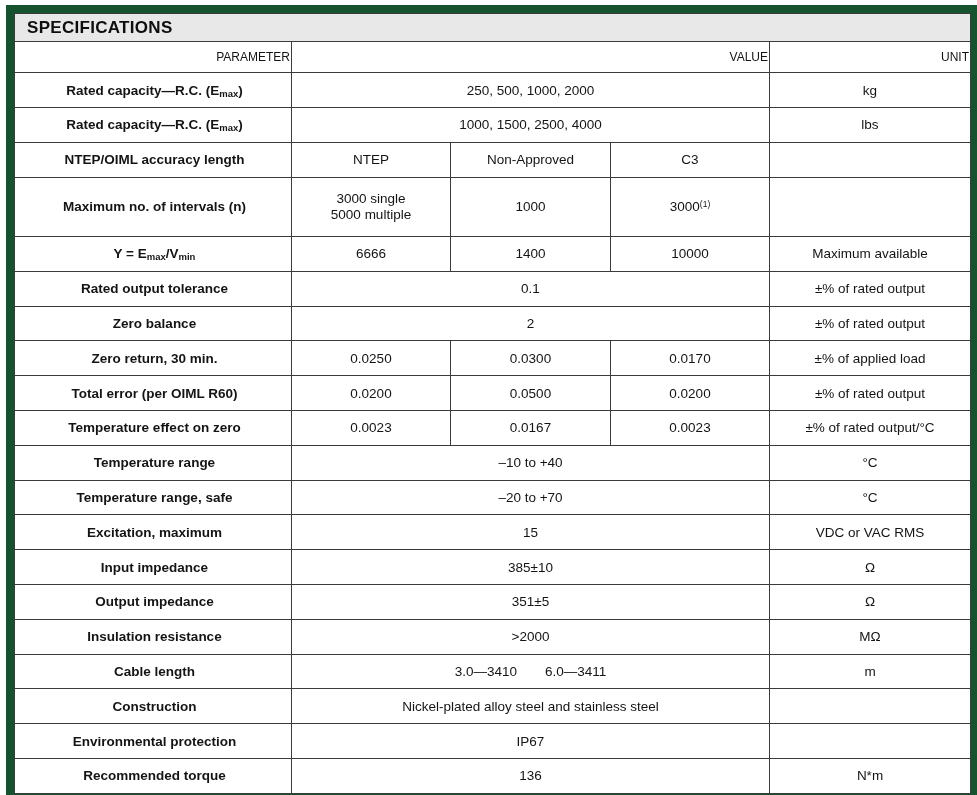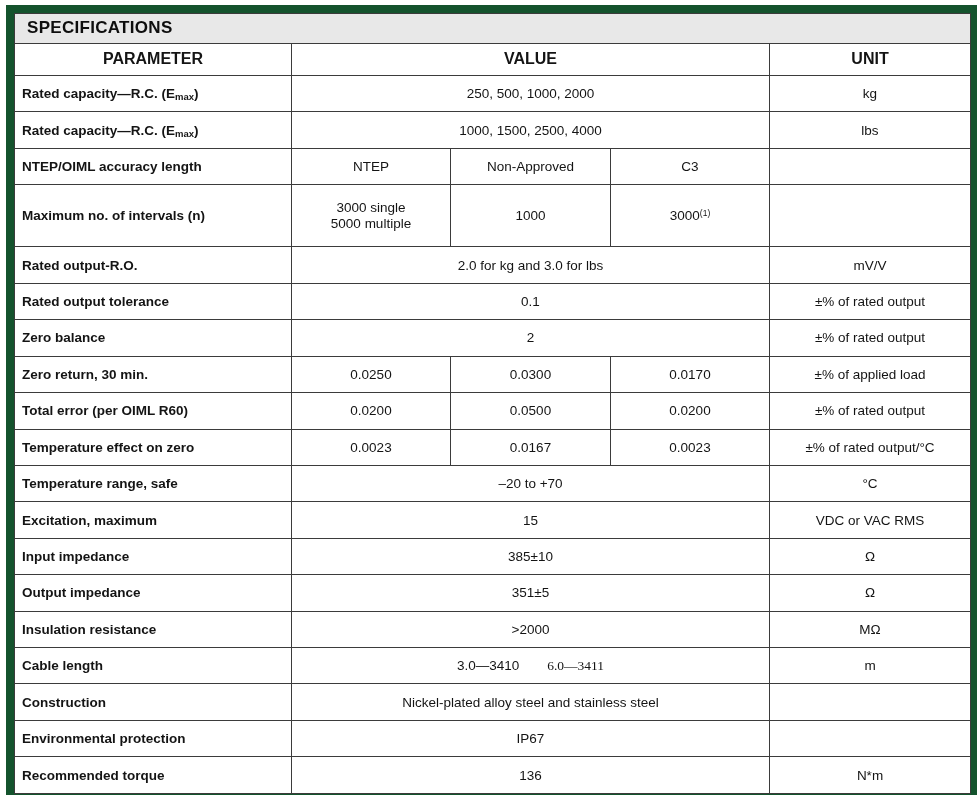--- a/index.html
+++ b/index.html
@@ -26,37 +26,37 @@
   tr.title-row{height:22px;}
   td.title{
     background:#e8e8e8;
     font-size:17px;font-weight:700;
     text-align:left;padding:0 0 0 12px;
     letter-spacing:.3px;
     color:#0e0e0e;
   }
   tr.head-row{height:24px;}
   td.head{
-    font-size:16px;font-weight:700;text-align:center;
+    font-size:12px;font-weight:400;text-align:right;
   }
   tr.r{height:27px;}
   tr.tall{height:46px;}
   td.param{
     font-size:13.5px;font-weight:700;
-    text-align:left;padding:0 4px 0 7px;
+    text-align:center;padding:0 4px 0 7px;
     white-space:nowrap;
   }
   td.val,td.unit{
     font-size:13.5px;font-weight:400;text-align:center;
     padding:0 2px;
   }
   .multiline{white-space:pre-line;line-height:1.18;}
   sub{font-size:9.5px;line-height:0;vertical-align:-2px;font-weight:inherit;}
   sup{font-size:8.5px;line-height:0;vertical-align:4px;}
-  .gap2{margin-left:28px;font-family:Liberation Serif, serif;}
+  .gap2{margin-left:28px;}
 </style>
 </head>
 <body>
 
 <div class="sheet">
 <table class="spec">
   <colgroup>
     <col style="width:277px">
         <col style="width:159px">
         <col style="width:160px">
@@ -97,26 +97,28 @@
 
   <tr class="tall">
     <td class="param">Maximum no. of intervals (n)</td>
     <td class="val multiline">3000 single
 5000 multiple</td>
     <td class="val">1000</td>
     <td class="val"><span>3000</span><sup>(1)</sup></td>
     <td class="unit"></td>
   </tr>
 
-
-  <tr class="r">
-    <td class="param">Rated output-R.O.</td>
-    <td class="val" colspan="3">2.0 for kg and 3.0 for lbs</td>
-    <td class="unit">mV/V</td>
-  </tr>
+  <tr class="r">
+    <td class="param"><span>Y = E</span><sub>max</sub><span>/V</span><sub>min</sub></td>
+    <td class="val">6666</td>
+    <td class="val">1400</td>
+    <td class="val">10000</td>
+    <td class="unit">Maximum available</td>
+  </tr>
+
 
   <tr class="r">
     <td class="param">Rated output tolerance</td>
     <td class="val" colspan="3">0.1</td>
     <td class="unit">±% of rated output</td>
   </tr>
 
   <tr class="r">
     <td class="param">Zero balance</td>
     <td class="val" colspan="3">2</td>
@@ -141,20 +143,25 @@
 
   <tr class="r">
     <td class="param">Temperature effect on zero</td>
     <td class="val">0.0023</td>
     <td class="val">0.0167</td>
     <td class="val">0.0023</td>
     <td class="unit">±% of rated output/°C</td>
   </tr>
 
 
+  <tr class="r">
+    <td class="param">Temperature range</td>
+    <td class="val" colspan="3">–10 to +40</td>
+    <td class="unit">°C</td>
+  </tr>
 
   <tr class="r">
     <td class="param">Temperature range, safe</td>
     <td class="val" colspan="3">–20 to +70</td>
     <td class="unit">°C</td>
   </tr>
 
 
 
 

